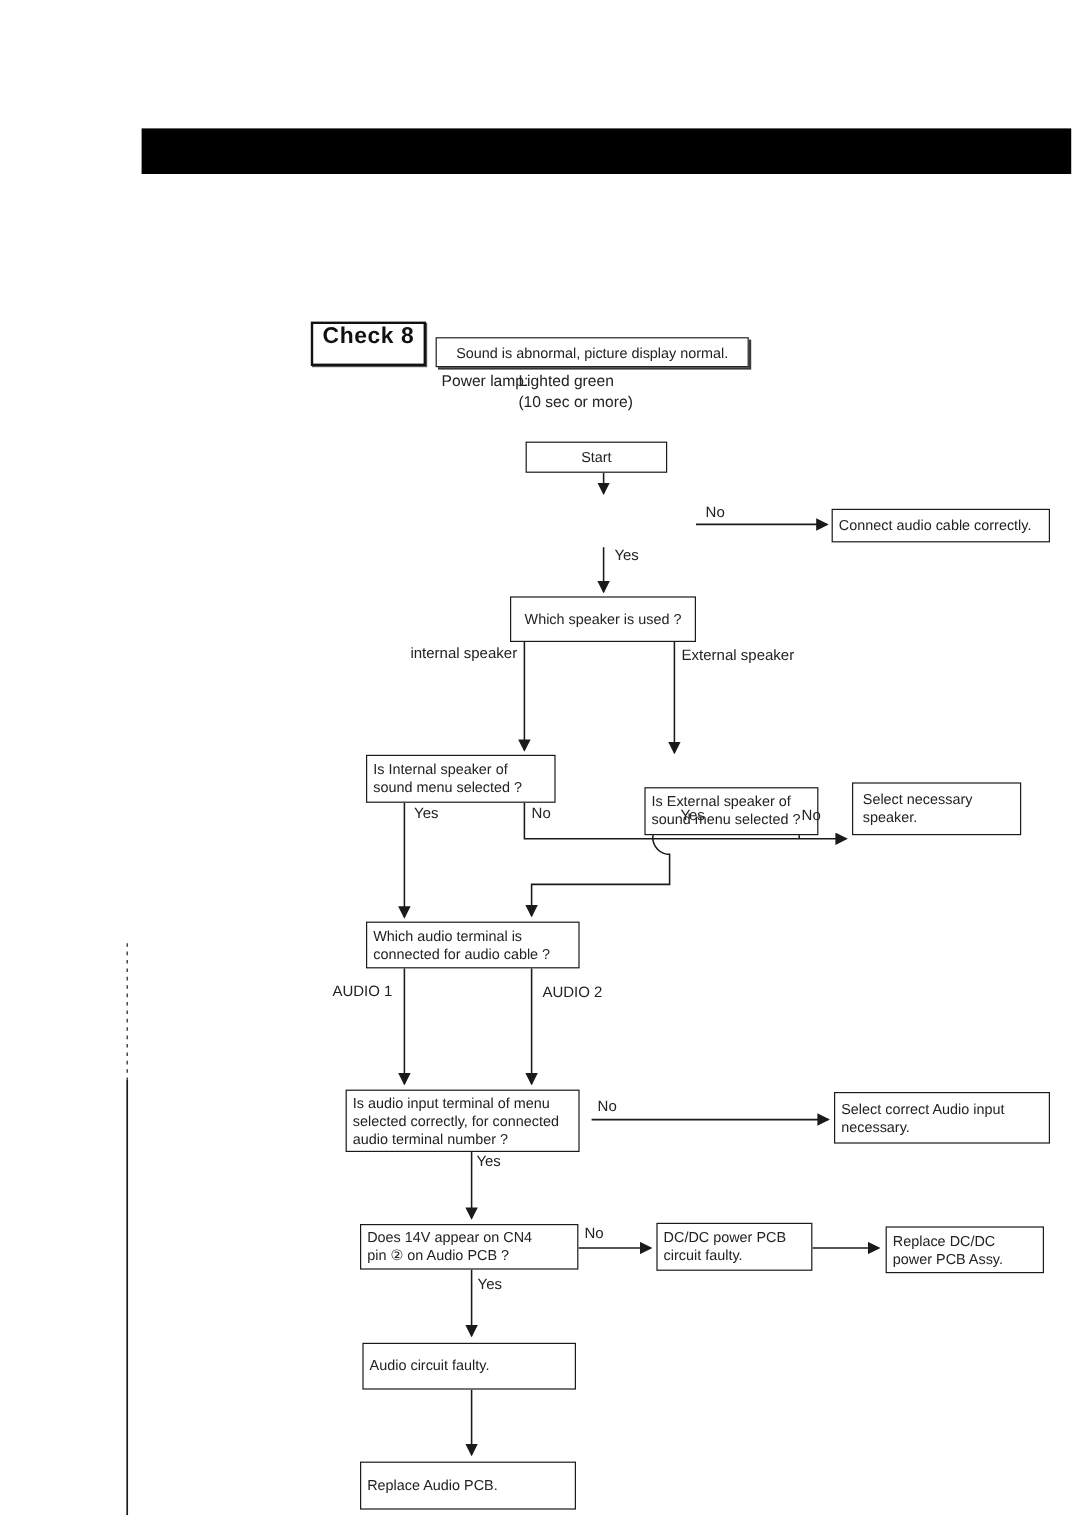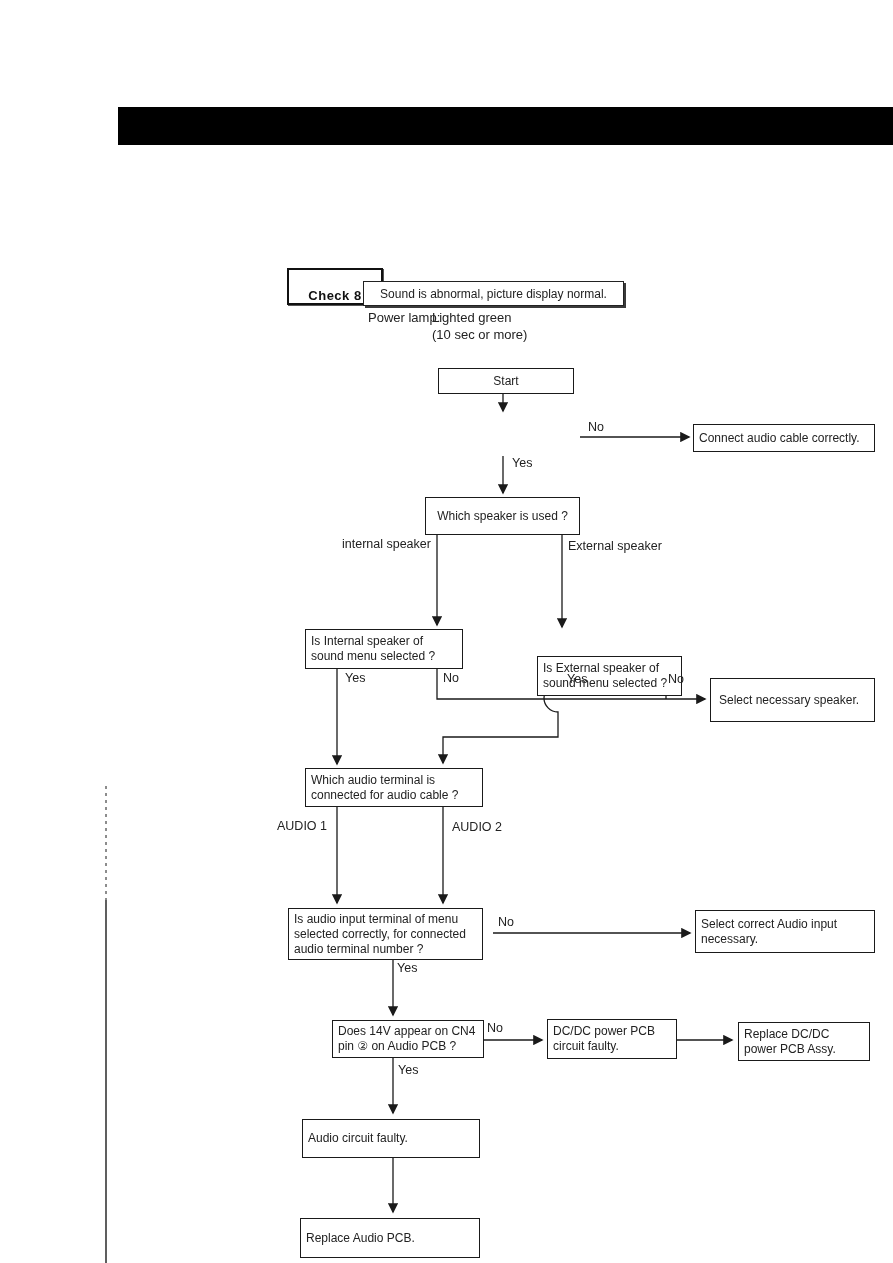--- a/index.html
+++ b/index.html
@@ -11,24 +11,23 @@
     color:#1e1e1e;
     overflow:hidden;
   }
   .hdrbar{
     position:absolute;left:118px;top:107px;width:775px;height:38px;
     background:#000;
   }
   .checkbox{
     position:absolute;left:259px;top:268px;width:92px;height:33px;
     border:2px solid #111;
-    display:flex;align-items:flex-end;justify-content:center;
-    font-weight:bold;font-size:13px;letter-spacing:0.5px;color:#111;
+    display:flex;align-items:flex-start;justify-content:center;
+    font-weight:bold;font-size:19px;letter-spacing:0.5px;color:#111;
     box-shadow:1px 1px 0 #555;
-    margin-left:28px;
   }
   .condbox{
     position:absolute;left:363px;top:281px;width:259px;height:23px;
     border:1px solid #222;
     display:flex;align-items:center;justify-content:center;
     font-size:12px;color:#222;
     box-shadow:2px 2px 0 #3a3a3a;
     background:#fff;
   }
   .ptext{position:absolute;font-size:13px;color:#222;white-space:pre-line;line-height:16px;}
@@ -108,21 +107,21 @@
 
       <path d="M393 1057 L393 1113" marker-end="url(#ah)"></path>
 
       <path d="M393 1158 L393 1212" marker-end="url(#ah)"></path>
 
       <path d="M106 786 L106 900" stroke-width="1" stroke-dasharray="3 4"></path>
       <path d="M106 900 L106 1263" stroke-width="1.4"></path>
     </g>
   </svg>
 
-  <div class="node center" style="left:438px;top:368px;width:136px;height:26px;">
+  <div class="node center" style="left:438px;top:368px;width:118px;height:26px;">
     <span>Start</span>
   </div>
 
 
   <div class="node" style="left:693px;top:424px;width:182px;height:28px;">
     <span>Connect audio cable correctly.</span>
   </div>
 
   <div class="node center" style="left:425px;top:497px;width:155px;height:38px;">
     <span>Which speaker is used ?</span>
@@ -131,41 +130,41 @@
   <div class="node" style="left:305px;top:629px;width:158px;height:40px;">
     <span>Is Internal speaker of
 sound menu selected ?</span>
   </div>
 
   <div class="node" style="left:537px;top:608px;width:145px;height:40px;margin-top:48px;">
     <span>Is External speaker of
 sound menu selected ?</span>
   </div>
 
-  <div class="node" style="left:710px;top:678px;width:165px;height:44px;padding-left:8px;">
+  <div class="node" style="left:710px;top:652px;width:141px;height:44px;padding-left:8px;">
     <span>Select necessary speaker.</span>
   </div>
 
   <div class="node" style="left:305px;top:768px;width:178px;height:39px;">
     <span>Which audio terminal is
 connected for audio cable ?</span>
   </div>
 
   <div class="node" style="left:288px;top:908px;width:195px;height:52px;">
     <span>Is audio input terminal of menu
 selected correctly, for connected
 audio terminal number ?</span>
   </div>
 
   <div class="node" style="left:695px;top:910px;width:180px;height:43px;">
     <span>Select correct Audio input
 necessary.</span>
   </div>
 
-  <div class="node" style="left:300px;top:1020px;width:152px;height:38px;margin-left:32px;">
+  <div class="node" style="left:300px;top:1020px;width:182px;height:38px;">
     <span>Does 14V appear on CN4
 pin ② on Audio PCB ?</span>
   </div>
 
   <div class="node" style="left:547px;top:1019px;width:130px;height:40px;">
     <span>DC/DC power PCB
 circuit faulty.</span>
   </div>
 
   <div class="node" style="left:302px;top:1119px;width:178px;height:39px;">

